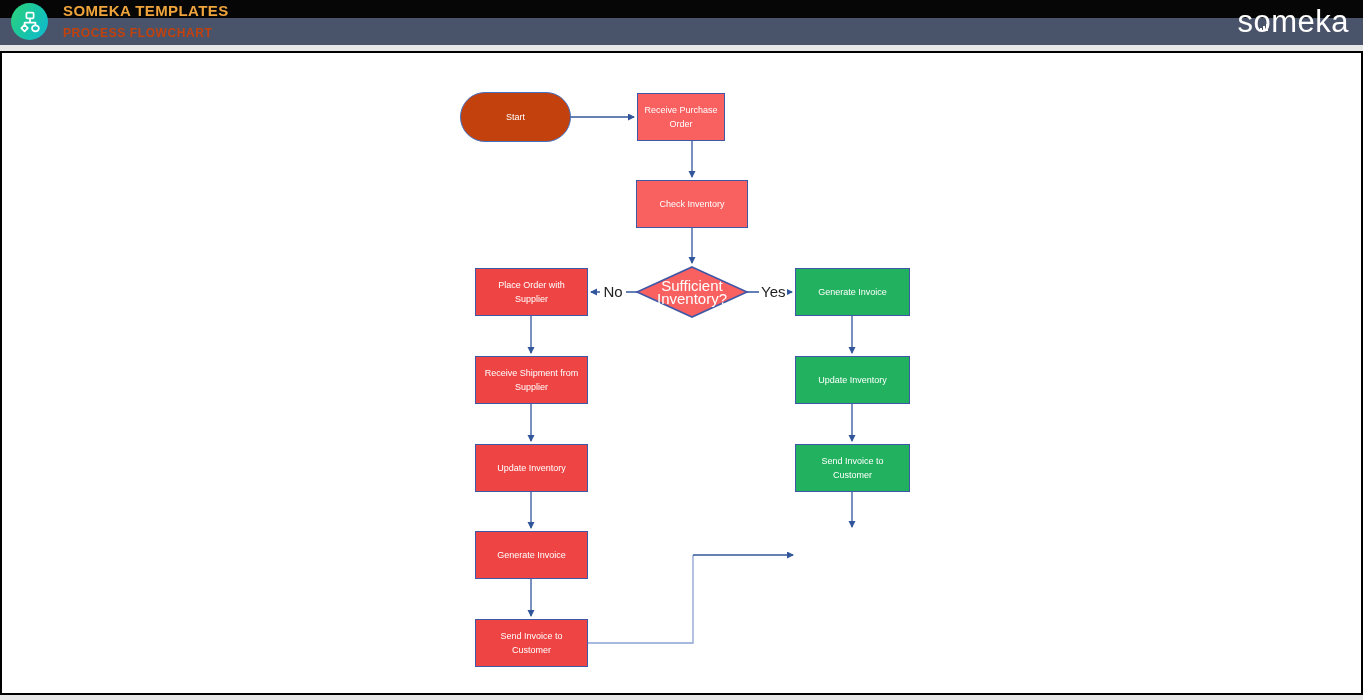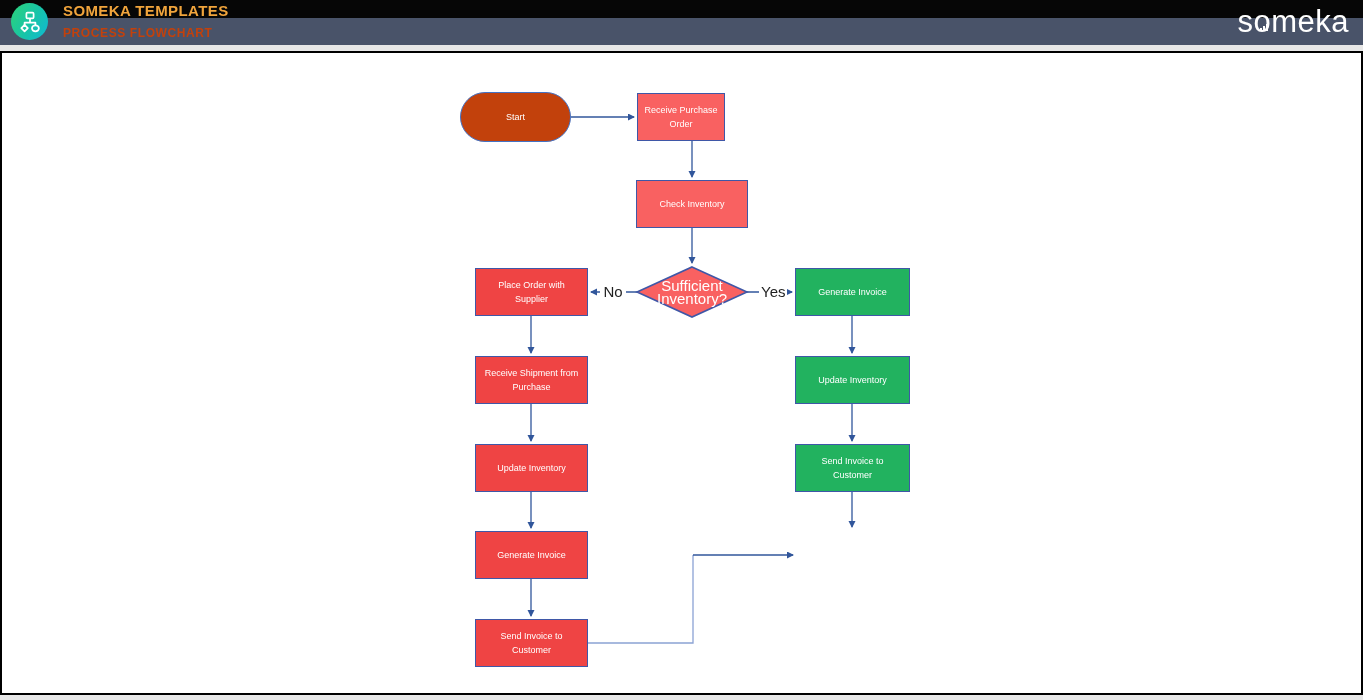--- a/index.html
+++ b/index.html
@@ -112,21 +112,21 @@
     <div class="diamond-label">Sufficient
 Inventory?</div>
 
     <div class="edge-label" style="left:600px;width:22px">No</div>
     <div class="edge-label" style="left:759px;width:24px">Yes</div>
 
     <div class="node purple" style="left:475px;top:268px;width:113px;height:48px">Place Order with
 Supplier</div>
 
     <div class="node purple" style="left:475px;top:356px;width:113px;height:48px">Receive Shipment from
-Purchase</div>
+Supplier</div>
 
     <div class="node purple" style="left:475px;top:444px;width:113px;height:48px">Update Inventory</div>
 
     <div class="node purple" style="left:475px;top:531px;width:113px;height:48px">Generate Invoice</div>
 
     <div class="node purple" style="left:475px;top:619px;width:113px;height:48px">Send Invoice to
 Customer</div>
 
     <div class="node green" style="left:795px;top:268px;width:115px;height:48px">Generate Invoice</div>
 

